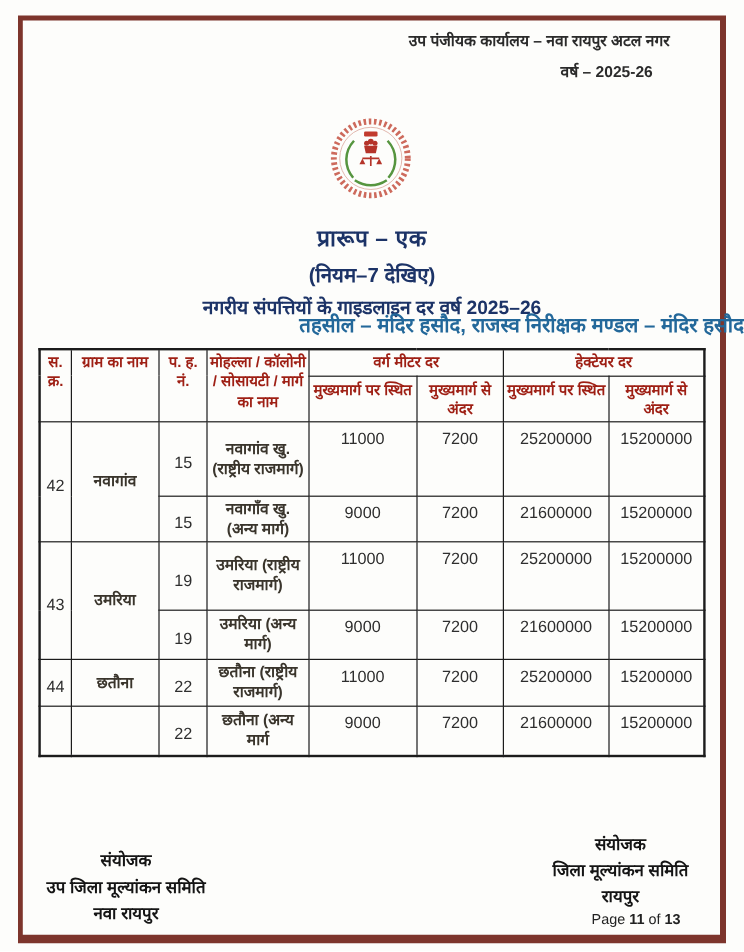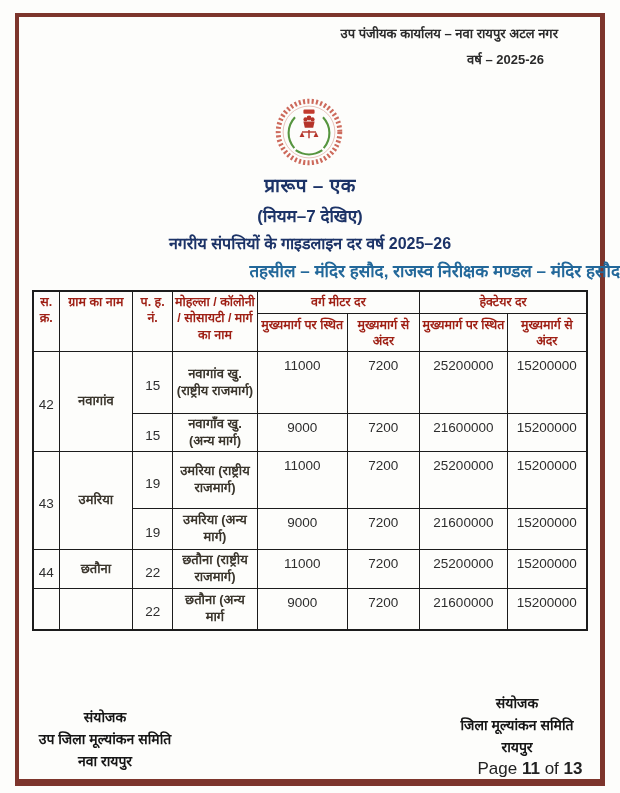--- a/index.html
+++ b/index.html
@@ -20,21 +20,21 @@
   }
   .hdr-office {
     position:absolute; top:24px; right:62px;
     font-size:13px; font-weight:bold; color:#2b2b2b;margin-left:24px;
   }
   .hdr-year {
     position:absolute; top:50px; right:76px;
     font-size:13px; font-weight:bold; color:#2b2b2b;
   }
   .emblem { position:absolute; top:97px; left:274px; width:70px; height:70px; }
-  .title-block { position:absolute; top:172px; left:0; width:620px; text-align:center; color:#1c3367; }
+  .title-block { position:absolute; top:185px; left:0; width:620px; text-align:center; color:#1c3367; }
   .t1 { font-size:19px; font-weight:bold; letter-spacing:0.5px; }
   .t2 { font-size:17px; font-weight:bold; margin-top:6px; }
   .t3 { font-size:16px; font-weight:bold; margin-top:5px; }
   .subtitle {
     position:absolute; top:259px; left:0; width:620px; text-align:right;
     font-size:17px; font-weight:bold; color:#23689a;
   }
   table.rates {
     position:absolute; left:32px; top:290px;
     width:556px; table-layout:fixed; border-collapse:collapse;
@@ -58,21 +58,21 @@
   }
   td.phn { vertical-align:middle; font-weight:normal; font-size:13.5px; color:#2e2e2e; text-align:center; }
   tr.r1 { height:62px; } tr.r2 { height:38px; }
   tr.r3 { height:57px; } tr.r4 { height:41px; }
   tr.r5 { height:39px; } tr.r6 { height:41px; }
   .sig { position:absolute; text-align:center; font-weight:bold; color:#151515; font-size:14px; line-height:22px; }
   .sig-left  { left:30px;  top:706px; width:150px; }
   .sig-right { left:432px; top:692px; width:170px; }
   .page-num {
     position:absolute; left:455px; top:759px; width:150px; text-align:center;
-    font-size:17px; color:#222;
+    font-size:12px; color:#222;
   }
   .page-num b { font-weight:bold; }
 </style>
 </head>
 <body>
 
 <div class="page">
   <div class="frame"></div>
 
   <div class="hdr-office">उप पंजीयक कार्यालय – नवा रायपुर अटल नगर</div>

